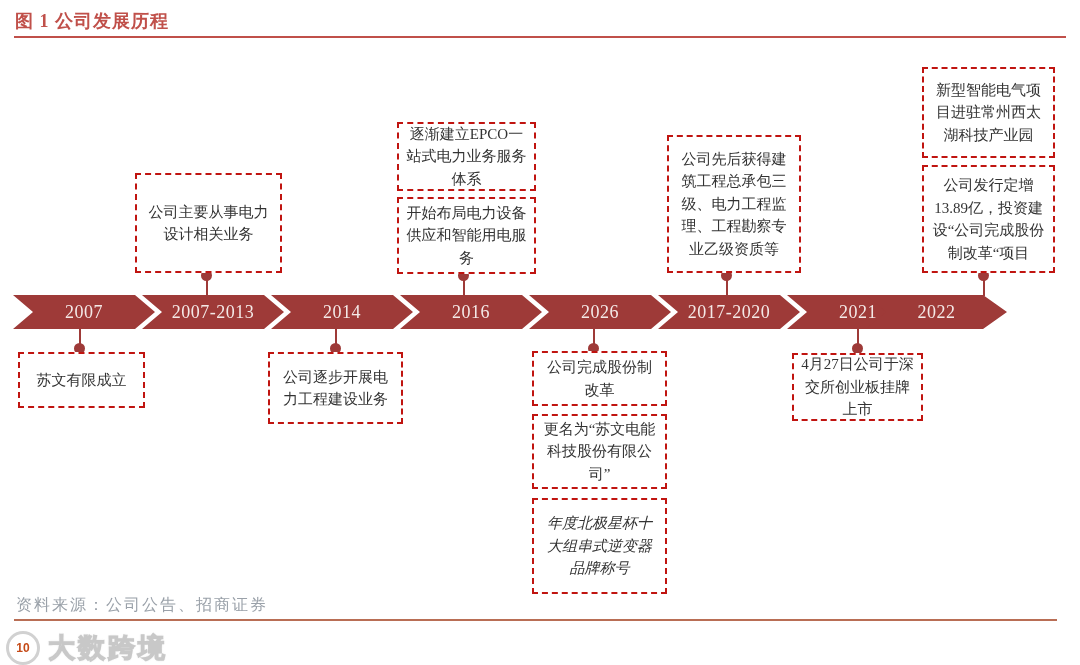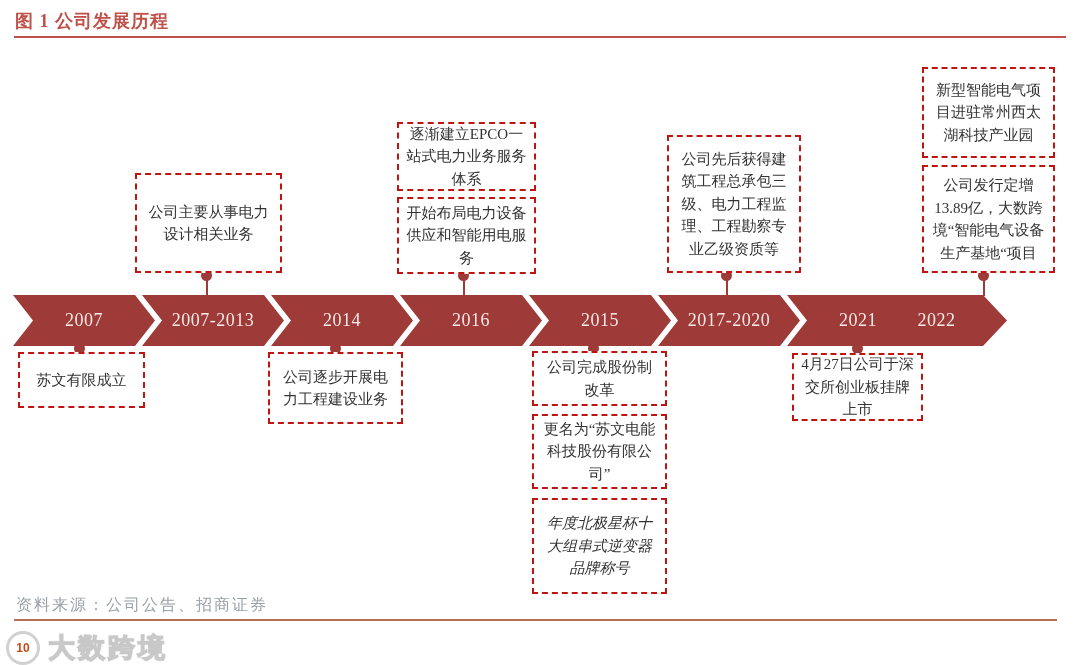--- a/index.html
+++ b/index.html
@@ -9,21 +9,21 @@
   }
   .fig-title{
     position:absolute;left:15px;top:9px;font-size:18px;font-weight:bold;color:#c0504a;
     letter-spacing:1px;
   }
   .title-rule{
     position:absolute;left:14px;top:36px;width:1052px;height:2px;background:#c0504a;
   }
   
   .chev{
-    position:absolute;top:295px;height:51px;background:#9e3a38;
+    position:absolute;top:295px;height:34px;background:#9e3a38;
     clip-path:polygon(20px 50%, 0 0, calc(100% - 20px) 0, 100% 50%, calc(100% - 20px) 100%, 0 100%);
     display:flex;align-items:center;justify-content:center;
     color:#f4e9e7;font-size:18px;letter-spacing:0.5px;
   }
   .chev.last{
     clip-path:polygon(20px 50%, 0 0, calc(100% - 24px) 0, 100% 50%, calc(100% - 24px) 100%, 0 100%);
   }
   
   .conn{position:absolute;width:2px;background:#9e3a38;}
   .conn::after{
@@ -71,21 +71,21 @@
   <div class="chev" style="left:142px;width:142px;">
       <span>2007-2013</span>
     </div>
   <div class="chev" style="left:271px;width:142px;">
       <span>2014</span>
     </div>
   <div class="chev" style="left:400px;width:142px;">
       <span>2016</span>
     </div>
   <div class="chev" style="left:529px;width:142px;">
-      <span>2015</span>
+      <span>2026</span>
     </div>
   <div class="chev" style="left:658px;width:142px;">
       <span>2017-2020</span>
     </div>
   <div class="chev" style="left:787px;width:142px;">
       <span>2021</span>
     </div>
   <div class="chev last" style="left:866px;width:141px;">
       <span>2022</span>
     </div>
@@ -108,21 +108,21 @@
   <div class="box" style="left:397px;top:197px;width:139px;height:77px;">
       <span>开始布局电力设备供应和智能用电服务</span>
     </div>
   <div class="box" style="left:667px;top:135px;width:134px;height:138px;">
       <span>公司先后获得建筑工程总承包三级、电力工程监理、工程勘察专业乙级资质等</span>
     </div>
   <div class="box" style="left:922px;top:67px;width:133px;height:91px;">
       <span>新型智能电气项目进驻常州西太湖科技产业园</span>
     </div>
   <div class="box" style="left:922px;top:165px;width:133px;height:108px;">
-      <span>公司发行定增13.89亿，大数跨境“智能电气设备生产基地“项目</span>
+      <span>公司发行定增13.89亿，投资建设“公司完成股份制改革“项目</span>
     </div>
 
   <div class="box" style="left:18px;top:352px;width:127px;height:56px;">
       <span>苏文有限成立</span>
     </div>
   <div class="box" style="left:268px;top:352px;width:135px;height:72px;">
       <span>公司逐步开展电力工程建设业务</span>
     </div>
   <div class="box" style="left:532px;top:351px;width:135px;height:55px;">
       <span>公司完成股份制改革</span>

